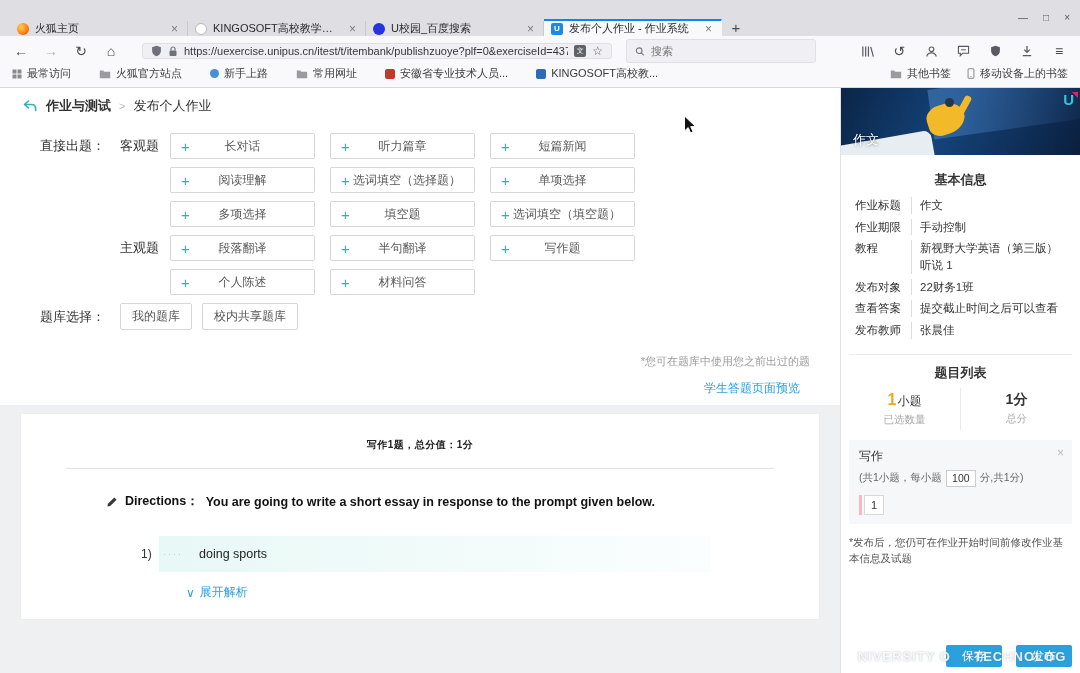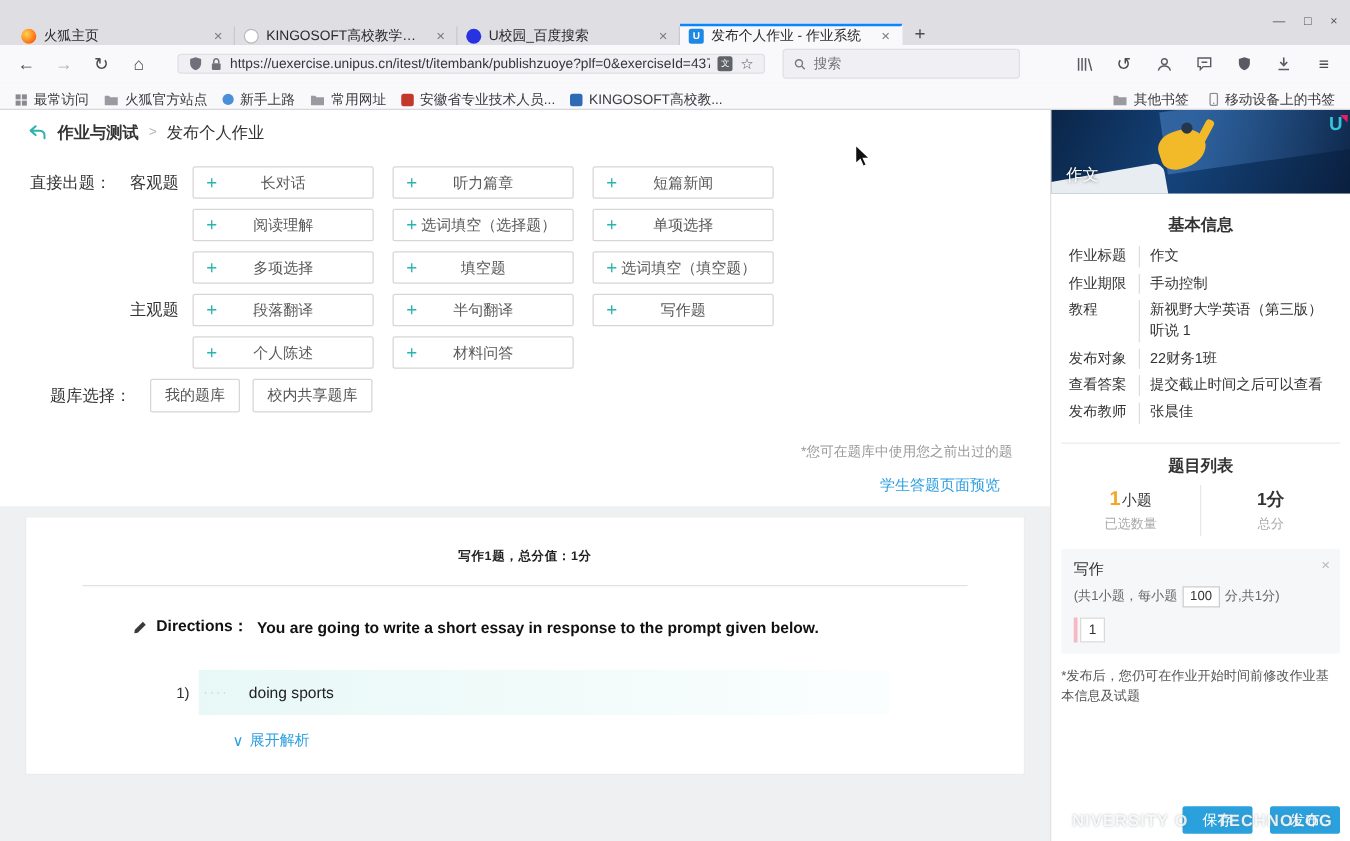--- a/index.html
+++ b/index.html
@@ -27,38 +27,38 @@
   .navicon.dim{color:#b1b1b3}
   .urlbar{flex:0 0 470px;height:16px;background:#f0f0f4;border:1px solid #e0e0e4;border-radius:3px;display:flex;align-items:center;padding:0 8px;gap:6px;font-size:11px;color:#36363a;margin-left:14px;min-width:0}
   .urltext{flex:1;white-space:nowrap;overflow:hidden}
   .ext-badge{width:12px;height:12px;background:#5f6368;color:#fff;font-size:7px;border-radius:2px;display:flex;align-items:center;justify-content:center;flex:none}
   .star{color:#5a5a5f;font-size:12px;flex:none}
   .searchbar{flex:0 0 190px;height:24px;background:#f0f0f4;border:1px solid #e0e0e4;border-radius:3px;display:flex;align-items:center;padding:0 8px;gap:6px;margin-left:10px}
   .searchbar input{border:none;background:transparent;outline:none;font-size:11px;width:100%;color:#333}
   .navright{margin-left:auto;display:flex;align-items:center;gap:6px}
 
   
-  .bookmarks{height:22px;background:#f9f9fb;border-bottom:1px solid #d8d8dc;display:flex;align-items:flex-end;padding:0 12px;gap:12px;font-size:11px;color:#3a3a3f}
+  .bookmarks{height:22px;background:#f9f9fb;border-bottom:1px solid #d8d8dc;display:flex;align-items:flex-start;padding:0 12px;gap:28px;font-size:11px;color:#3a3a3f}
   .bm{display:flex;align-items:center;gap:5px;white-space:nowrap}
   .bm-right{margin-left:auto;display:flex;gap:16px}
   .dot-blue{width:9px;height:9px;border-radius:50%;background:#4a90d9;display:inline-block}
   .site-red{width:10px;height:10px;background:#c0392b;border-radius:2px;display:inline-block}
   .site-blue{width:10px;height:10px;background:#2d6cb5;border-radius:2px;display:inline-block}
 
   
   .page{display:flex;height:585px}
   .main{flex:none;width:840px;background:#eef0f2;display:flex;flex-direction:column;overflow:hidden}
 
   .topcard{background:#fff;padding-bottom:8px}
   .breadcrumb{display:flex;align-items:center;gap:8px;padding:9px 0 10px 22px;font-size:13px}
   .crumb-parent{font-weight:bold;color:#333}
   .crumb-sep{color:#b5b5b5;font-size:11px}
   .crumb-current{color:#333}
 
-  .form{padding-left:24px;margin-top:8px}
+  .form{padding-left:40px;margin-top:8px}
   .frow{display:flex;margin-bottom:8px}
   .flabel1{width:80px;font-size:13px;color:#333;line-height:26px}
   .flabel2{width:50px;font-size:13px;color:#333;line-height:26px}
   .findent{width:130px;flex:none}
   .btnrow{display:grid;grid-template-columns:repeat(3,145px);column-gap:15px}
   .qbtn{height:26px;border:1px solid #d6d6d6;border-radius:2px;background:#fff;display:flex;align-items:center;position:relative;font-size:12px;color:#595959;cursor:pointer}
   .qbtn .plus{position:absolute;left:10px;color:#2cb5b0;font-size:15px;line-height:1}
   .qbtn .lbl{flex:1;text-align:center;padding:0 22px;white-space:nowrap;overflow:hidden}
 
   .bankrow{display:flex;align-items:center;padding-left:40px;}

